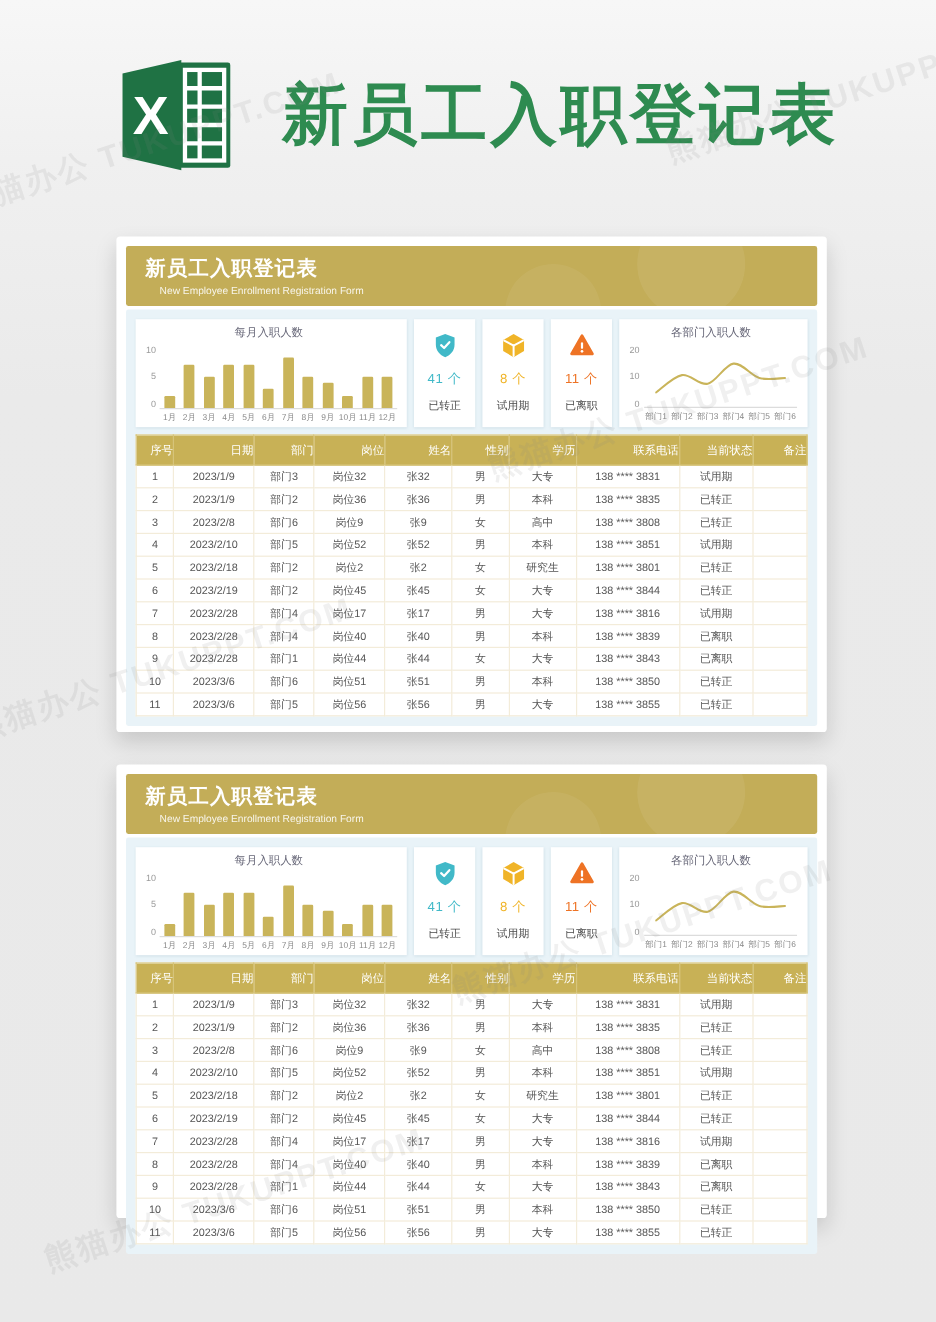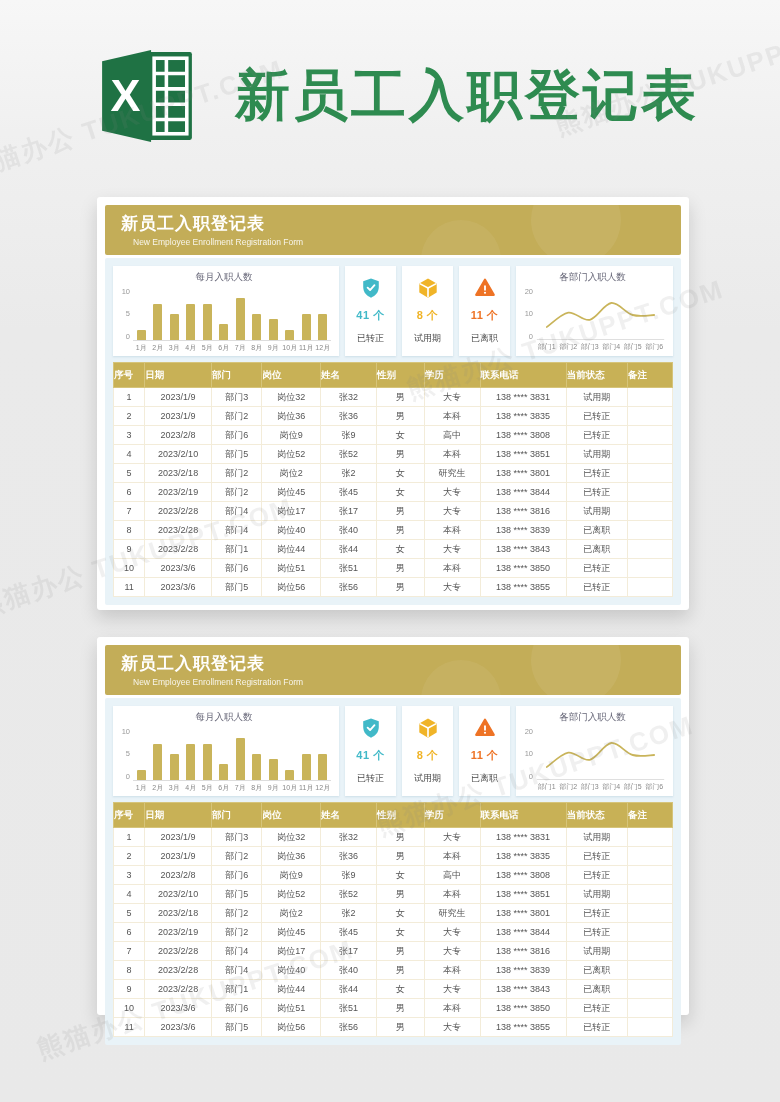--- a/index.html
+++ b/index.html
@@ -46,26 +46,26 @@
   .bars{display:flex;height:52px;border-bottom:1px solid #dcdcdc;}
   .bar-slot{flex:1;display:flex;justify-content:center;align-items:flex-end;}
   .bar{width:9px;border-radius:1px 1px 0 0;}
   .x-labels{display:flex;margin-top:2px;}
   .x-labels span{flex:1;text-align:center;font-size:7px;color:#888;white-space:nowrap;}
   .line-svg{display:block;width:100%;height:52px;}
   
   .stat-card{flex:0 0 51px;display:flex;flex-direction:column;align-items:center;
              justify-content:space-between;padding:11px 2px;}
   .stat-icon{width:22px;height:22px;}
-  .stat-count{font-size:11px;font-weight:bold;letter-spacing:0.5px;}
+  .stat-count{font-size:11px;font-weight:normal;letter-spacing:0.5px;}
   .stat-label{font-size:9px;color:#4a4a4a;}
   
   .tbl{width:100%;border-collapse:collapse;background:#fff;table-layout:fixed;}
-  .tbl th{background:#c8b156;color:#fff;font-size:9.5px;font-weight:bold;height:24px;
-          border:1px solid #d6c47a;padding:0;text-align:left;}
+  .tbl th{background:#c8b156;color:#fff;font-size:9.5px;font-weight:normal;height:24px;
+          border:1px solid #d6c47a;padding:0;text-align:right;}
   .tbl td{font-size:9px;color:#555;height:18px;text-align:center;border:1px solid #f3ecd9;
           padding:0;background:#fff;overflow:hidden;white-space:nowrap;}
   .tbl th:nth-child(1){width:5.5%}.tbl th:nth-child(2){width:12%}.tbl th:nth-child(3){width:9%}
   .tbl th:nth-child(4){width:10.5%}.tbl th:nth-child(5){width:10%}.tbl th:nth-child(6){width:8.5%}
   .tbl th:nth-child(7){width:10%}.tbl th:nth-child(8){width:15.5%}.tbl th:nth-child(9){width:11%}
   .tbl th:nth-child(10){width:8%}
 </style>
 </head>
 <body>
 

